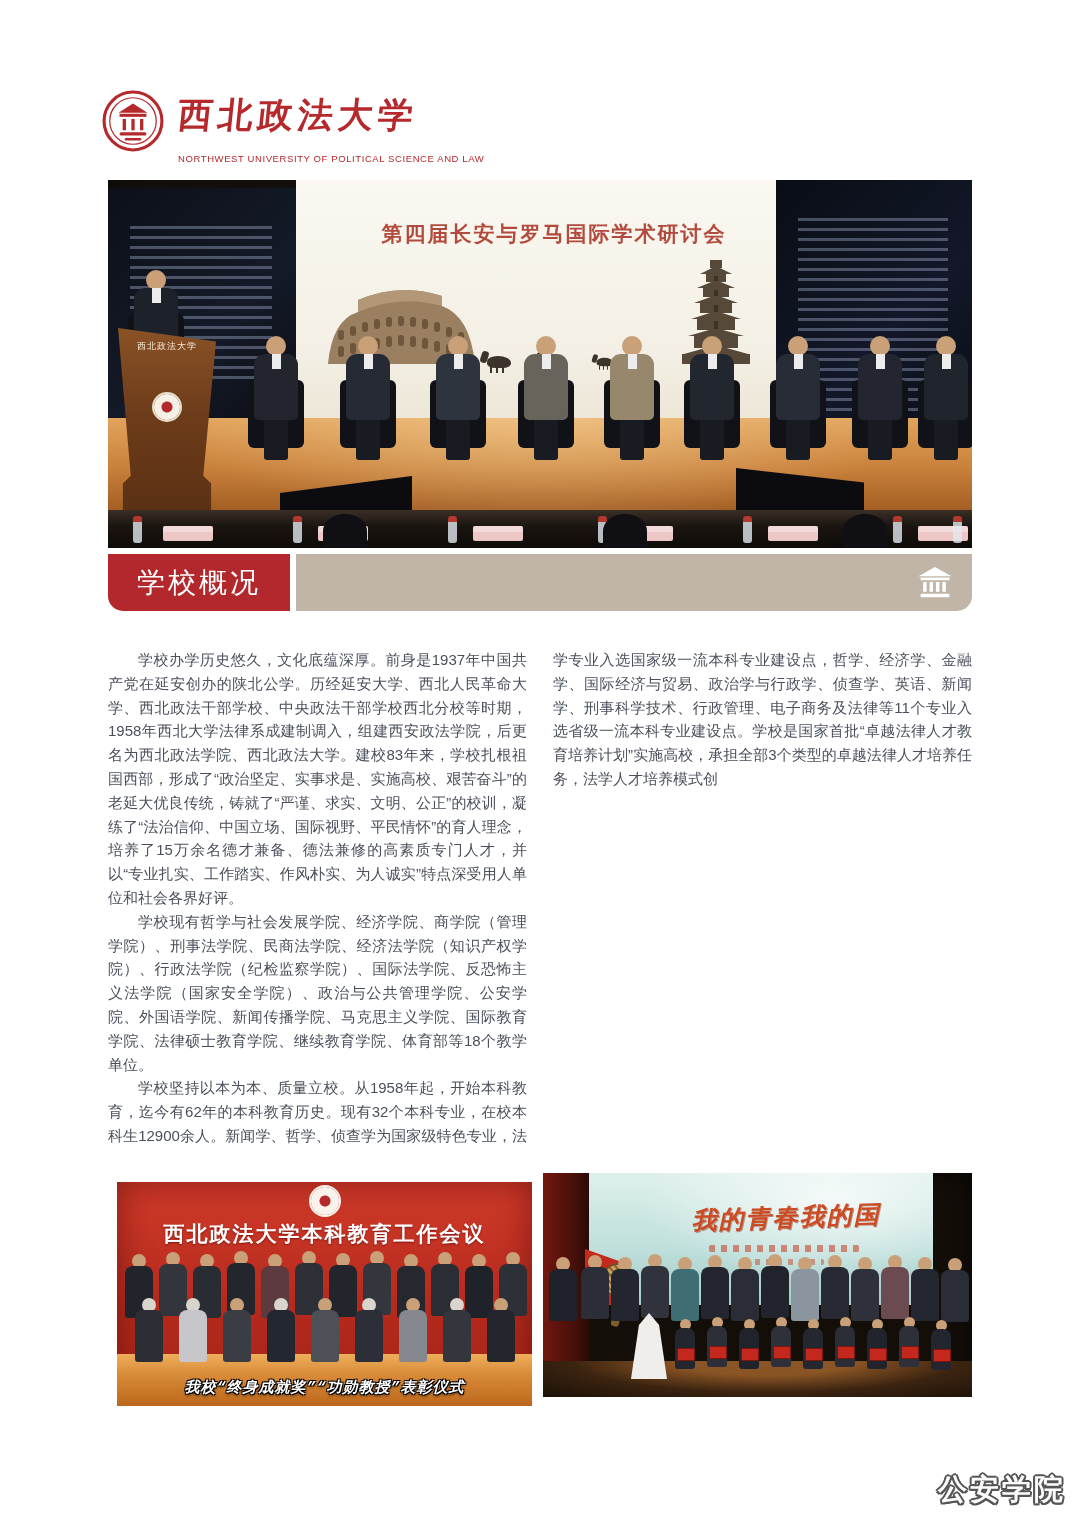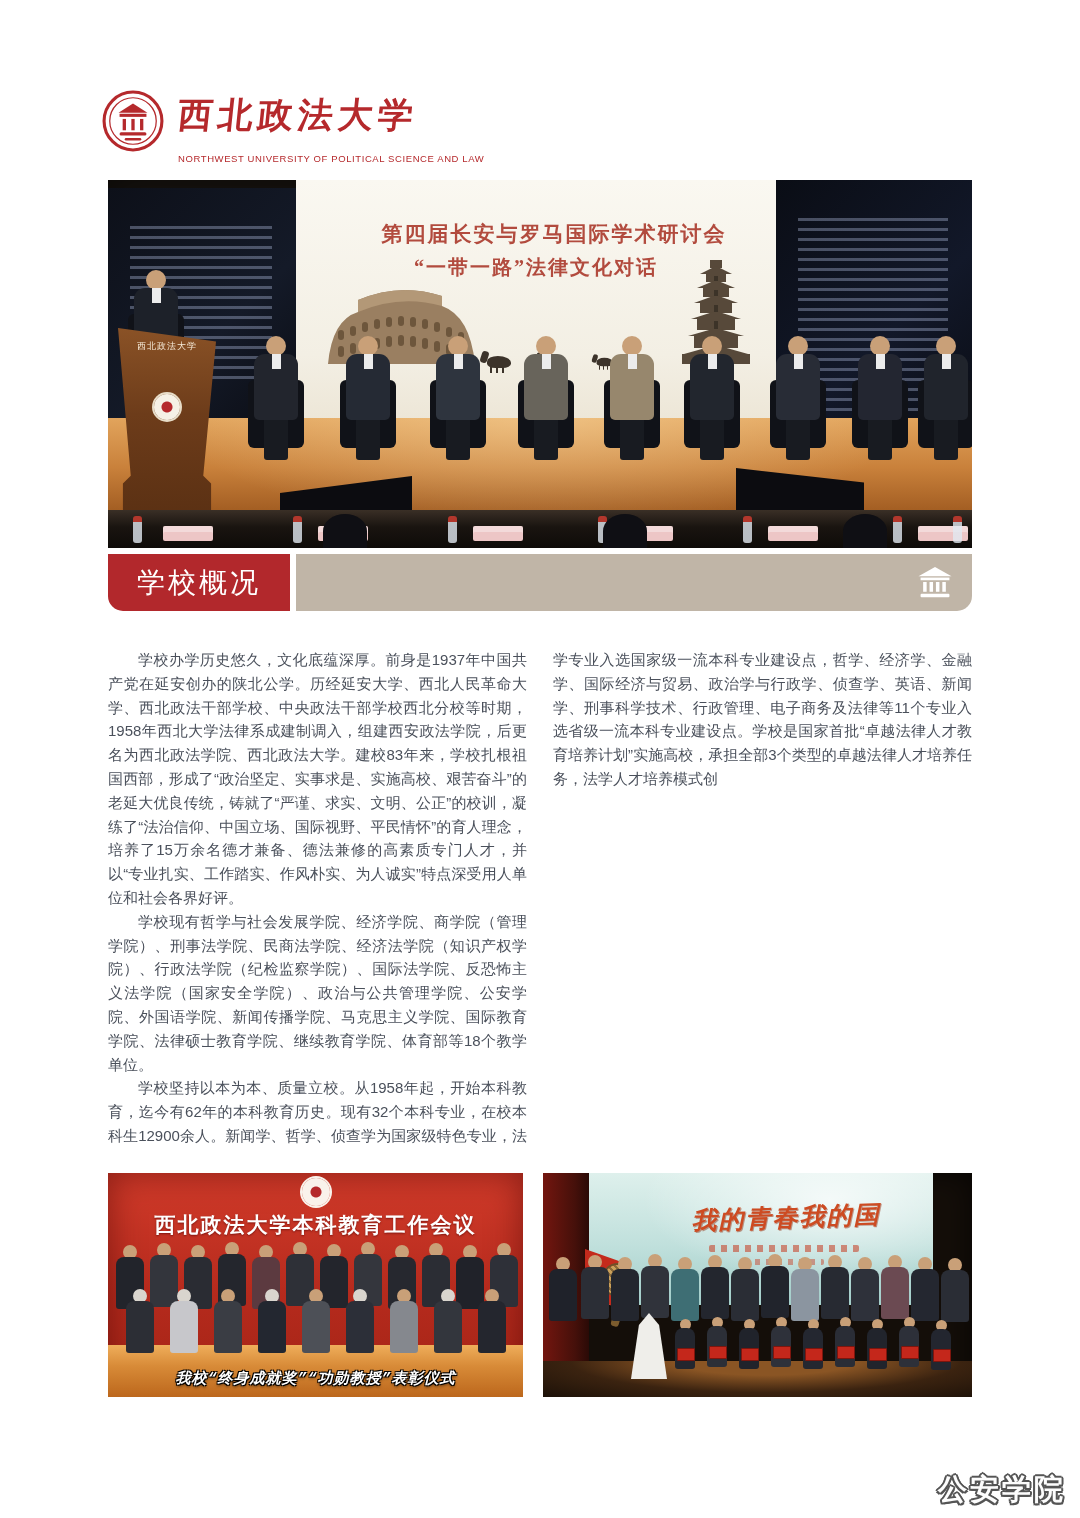--- a/index.html
+++ b/index.html
@@ -59,21 +59,21 @@
   .band-label{position:absolute;left:0;top:0;width:182px;height:57px;background:#b2282c;border-radius:0 0 0 15px;display:flex;align-items:center;justify-content:center;}
   .band-label span{color:#fff;font-size:28px;letter-spacing:3px;}
   .band-bar{position:absolute;left:188px;top:0;width:676px;height:57px;background:#c0b5a7;border-radius:0 0 15px 0;}
   .bank-icon{position:absolute;right:18px;top:12px;width:38px;height:33px;}
 
   
   .body-text{position:absolute;left:108px;top:648px;width:864px;height:522px;overflow:hidden;column-count:2;column-gap:26px;column-fill:auto;text-align:justify;font-size:15px;line-height:23.8px;color:#4a505b;}
   .body-text p{margin:0;text-indent:2em;}
 
   
-  .photo-l{position:absolute;left:108px;top:1173px;width:415px;height:224px;margin:0;overflow:hidden;background:linear-gradient(180deg,#d23b2a 0%,#b52a1d 55%,#a32415 100%);box-shadow:inset 0 0 34px rgba(60,0,0,.5);}
+  .photo-l{position:absolute;left:108px;top:1173px;width:415px;height:224px;margin:9px;overflow:hidden;background:linear-gradient(180deg,#d23b2a 0%,#b52a1d 55%,#a32415 100%);box-shadow:inset 0 0 34px rgba(60,0,0,.5);}
   .pl-seal{position:absolute;left:50%;top:5px;margin-left:-14px;width:28px;height:28px;border-radius:50%;background:radial-gradient(circle,#b5292c 0 5px,#fdfdf6 6px);box-shadow:0 0 0 2px #fdfdf6;opacity:.95;}
   .pl-banner{position:absolute;left:0;right:0;top:38px;text-align:center;color:#fff;font-size:21px;font-weight:700;letter-spacing:2px;text-shadow:0 1px 2px rgba(80,0,0,.6);}
   .pl-floor{position:absolute;left:0;bottom:0;width:100%;height:52px;background:linear-gradient(180deg,#efae5b 0%,#d88b38 40%,#bc671c 100%);}
   .pl-caption{position:absolute;left:0;right:0;bottom:9px;text-align:center;color:#fff;font-size:15px;font-weight:700;font-style:italic;font-family:Liberation Mono, monospace;letter-spacing:1px;z-index:7;text-shadow:-1px -1px 0 #000,1px -1px 0 #000,-1px 1px 0 #000,1px 1px 0 #000,0 2px 3px rgba(0,0,0,.65);}
   .photo-l .crowd2{position:absolute;inset:0;z-index:3;}
 
   .photo-r{position:absolute;left:543px;top:1173px;width:429px;height:224px;margin:0;overflow:hidden;background:#140e09;box-shadow:inset 0 0 30px rgba(0,0,0,.7);}
   .pr-curtain{position:absolute;left:0;top:0;width:46px;height:100%;background:linear-gradient(90deg,#73160f,#45100a 70%,#2a0a06);}
   .pr-screen{position:absolute;left:46px;top:0;width:344px;height:132px;background:radial-gradient(ellipse at 70% 20%,rgba(255,255,255,.75),rgba(255,255,255,0) 55%),linear-gradient(180deg,#def0ec 0%,#c0e0dc 55%,#a2cdc9 100%);}
   .pr-title{position:absolute;left:70px;right:20px;top:28px;text-align:center;font-family:"Liberation Serif",serif;font-style:italic;font-weight:900;font-size:25px;color:#cd4b22;letter-spacing:2px;transform:rotate(-2deg);text-shadow:1px 1px 0 rgba(140,40,10,.45);}
@@ -114,21 +114,20 @@
       <div class="brand-en">NORTHWEST UNIVERSITY OF POLITICAL SCIENCE AND LAW</div>
     </div>
   </header>
 
   <figure class="hero">
     <div class="screen-left">
         <span class="scrtxt"></span>
       </div>
     <div class="backdrop">
       <div class="hero-title1">第四届长安与罗马国际学术研讨会</div>
-      <div class="hero-title2">“一带一路”法律文化对话</div>
       <svg class="colosseum" viewBox="0 0 155 96">
         <path d="M4 92 Q8 48 34 40 L34 28 Q76 10 118 24 L118 34 Q146 44 151 92 Z" fill="#9a7f61"></path>
         <path d="M34 28 Q76 10 118 24 L118 34 Q76 22 34 40 Z" fill="#b39877"></path>
         <g fill="#6d563c">
           <rect x="14" y="58" width="6" height="10" rx="3"></rect>
             <rect x="26" y="54" width="6" height="10" rx="3"></rect>
             <rect x="38" y="50" width="6" height="10" rx="3"></rect>
             <rect x="50" y="47" width="6" height="10" rx="3"></rect>
             <rect x="62" y="45" width="6" height="10" rx="3"></rect>
             <rect x="74" y="44" width="6" height="10" rx="3"></rect>

